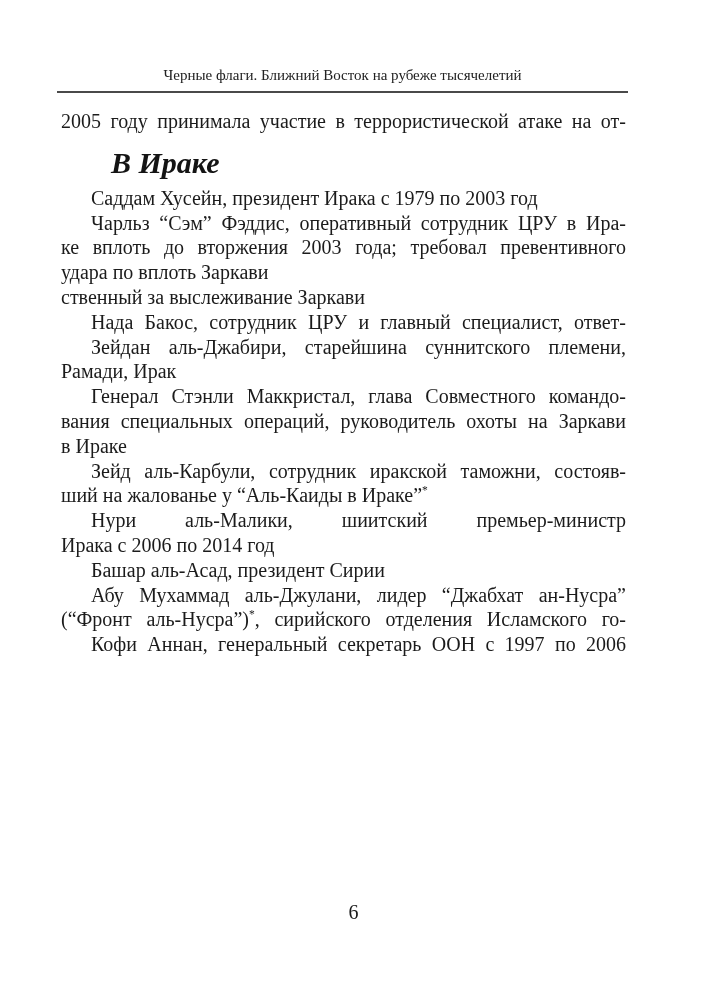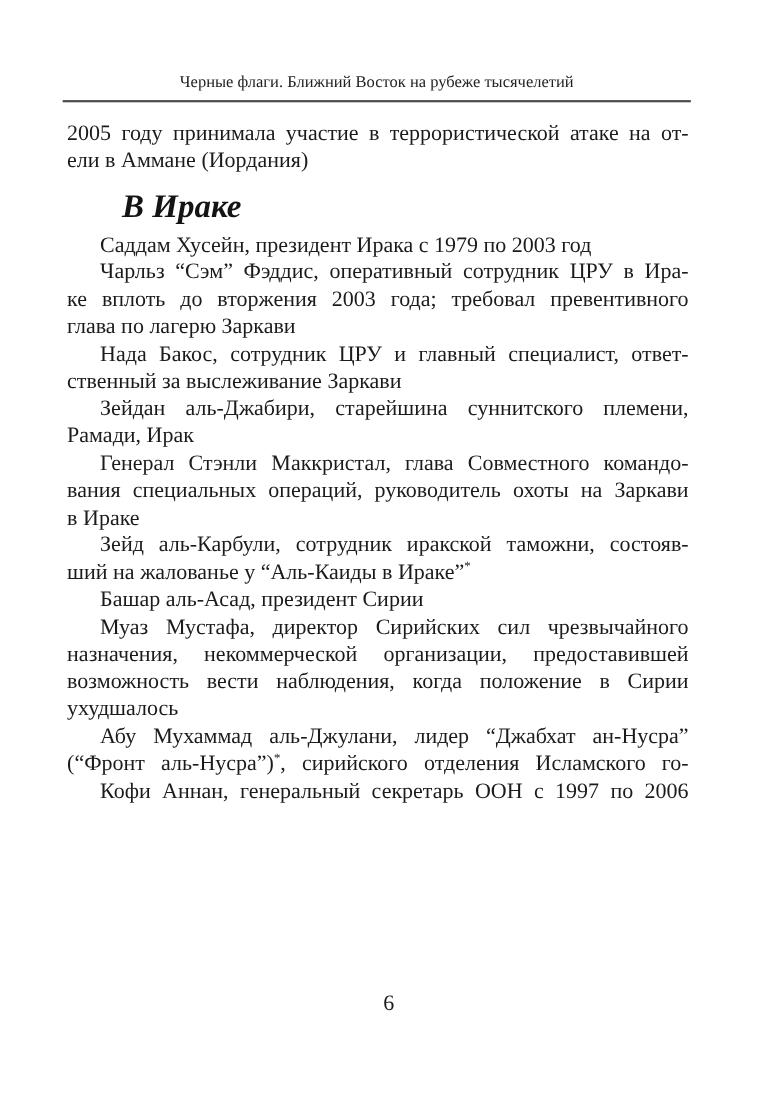--- a/index.html
+++ b/index.html
@@ -75,56 +75,53 @@
 </style>
 </head>
 <body>
 
 <div class="page" data-name="book-page">
   <div class="running-header" data-name="running-header">Черные флаги. Ближний Восток на рубеже тысячелетий</div>
   <div class="header-rule" data-name="header-rule"></div>
   <div class="page-content" data-name="page-content">
       <div class="paragraph" data-name="intro-continuation-paragraph">
         <div class="line" data-name="text-line">2005 году принимала участие в террористической атаке на от-</div>
-        <div class="line last" data-name="text-line">ели в Аммане (Иордания)</div>
       </div>
       <div class="section-heading" data-name="section-heading-iraq">В Ираке</div>
       <div class="paragraph" data-name="iraq-entry-saddam">
         <div class="line last indent" data-name="text-line">Саддам Хусейн, президент Ирака с 1979 по 2003 год</div>
       </div>
       <div class="paragraph" data-name="iraq-entry-faddis">
         <div class="line indent" data-name="text-line">Чарльз “Сэм” Фэддис, оперативный сотрудник ЦРУ в Ира-</div>
         <div class="line" data-name="text-line">ке вплоть до вторжения 2003 года; требовал превентивного</div>
-        <div class="line last" data-name="text-line">глава по лагерю Заркави</div>
+        <div class="line last" data-name="text-line">удара по вплоть Заркави</div>
       </div>
       <div class="paragraph" data-name="iraq-entry-bakos">
+        <div class="line last" data-name="text-line">ственный за выслеживание Заркави</div>
         <div class="line indent" data-name="text-line">Нада Бакос, сотрудник ЦРУ и главный специалист, ответ-</div>
-        <div class="line last" data-name="text-line">ственный за выслеживание Заркави</div>
       </div>
       <div class="paragraph" data-name="iraq-entry-jabiri">
         <div class="line indent" data-name="text-line">Зейдан аль-Джабири, старейшина суннитского племени,</div>
         <div class="line last" data-name="text-line">Рамади, Ирак</div>
       </div>
       <div class="paragraph" data-name="iraq-entry-mcchrystal">
         <div class="line indent" data-name="text-line">Генерал Стэнли Маккристал, глава Совместного командо-</div>
         <div class="line" data-name="text-line">вания специальных операций, руководитель охоты на Заркави</div>
         <div class="line last" data-name="text-line">в Ираке</div>
       </div>
       <div class="paragraph" data-name="iraq-entry-karbouly">
         <div class="line indent" data-name="text-line">Зейд аль-Карбули, сотрудник иракской таможни, состояв-</div>
         <div class="line last" data-name="text-line">ший на жалованье у “Аль-Каиды в Ираке”<sup data-name="footnote-asterisk">*</sup></div>
       </div>
+      <div class="paragraph" data-name="iraq-entry-maliki">
+        <div class="line indent" data-name="text-line">Нури аль-Малики, шиитский премьер-министр</div>
+        <div class="line last" data-name="text-line">Ирака с 2006 по 2014 год</div>
+      </div>
       <div class="paragraph" data-name="syria-entry-assad">
         <div class="line last indent" data-name="text-line">Башар аль-Асад, президент Сирии</div>
-      </div>
-      <div class="paragraph" data-name="syria-entry-moustafa">
-        <div class="line indent" data-name="text-line">Муаз Мустафа, директор Сирийских сил чрезвычайного</div>
-        <div class="line" data-name="text-line">назначения, некоммерческой организации, предоставившей</div>
-        <div class="line" data-name="text-line">возможность вести наблюдения, когда положение в Сирии</div>
-        <div class="line last" data-name="text-line">ухудшалось</div>
       </div>
       <div class="paragraph" data-name="syria-entry-jolani">
         <div class="line indent" data-name="text-line">Абу Мухаммад аль-Джулани, лидер “Джабхат ан-Нусра”</div>
         <div class="line" data-name="text-line">(“Фронт аль-Нусра”)<sup data-name="footnote-asterisk">*</sup>, сирийского отделения Исламского го-</div>
       </div>
       <div class="paragraph" data-name="syria-entry-annan">
         <div class="line indent" data-name="text-line">Кофи Аннан, генеральный секретарь ООН с 1997 по 2006</div>
       </div>
     </div>
   <div class="page-number" data-name="page-number">6</div>

